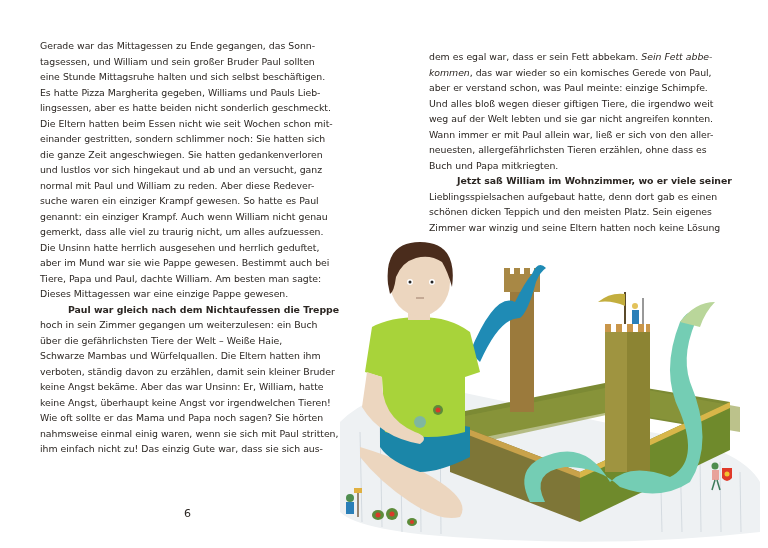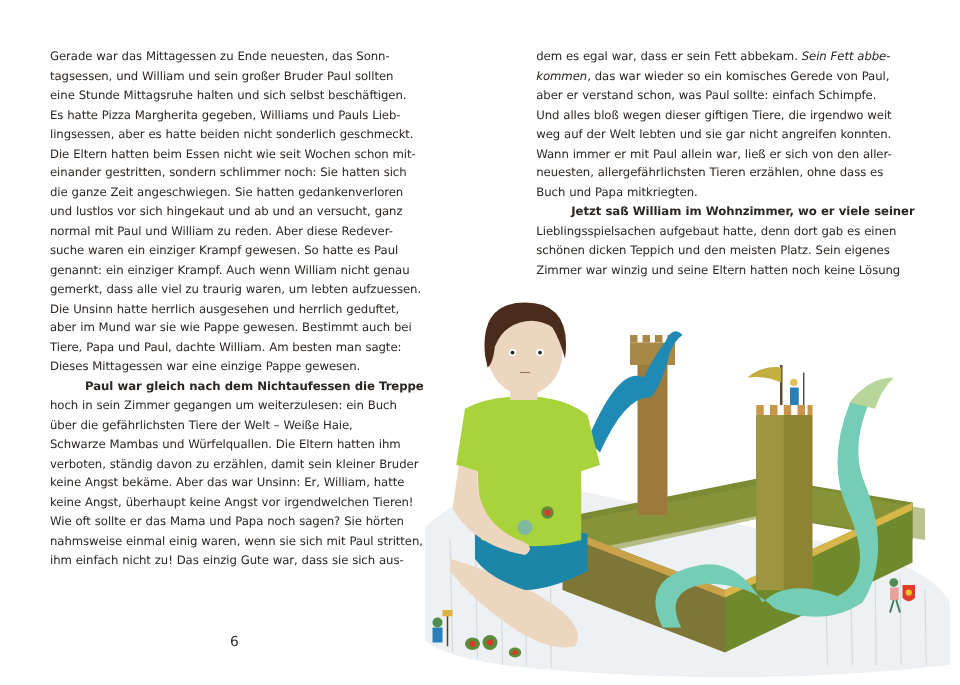--- a/index.html
+++ b/index.html
@@ -11,51 +11,51 @@
   }
   .page-spread { position: absolute; inset: 0; }
   .text-col {
     position: absolute;
     font-size: 9.35px;
     line-height: 15.5px;
     letter-spacing: -0.05px;
     word-spacing: 0.2px;
   }
   .col-left { left: 40px; top: 38px; width: 300px; }
-  .col-right { left: 429px; top: 38px; width: 305px; }
+  .col-right { left: 429px; top: 49px; width: 305px; }
   .line { display: block; white-space: nowrap; height: 15.5px; }
   .indent { padding-left: 28px; font-weight: bold; }
   .ital { font-style: italic; }
   .page-number {
     position: absolute; left: 184px; top: 507px;
     font-size: 11px; color: #2b2622;
   }
   .illustration { position: absolute; left: 320px; top: 232px; width: 448px; height: 316px; }
   .illustration svg { width: 100%; height: 100%; display: block; }
 </style>
 </head>
 <body>
 
 <div class="page-spread">
 
   <div class="text-col col-left">
     <div>
-      <span class="line">Gerade war das Mittagessen zu Ende neuesten, das Sonn-</span>
+      <span class="line">Gerade war das Mittagessen zu Ende gegangen, das Sonn-</span>
       <span class="line">tagsessen, und William und sein großer Bruder Paul sollten</span>
       <span class="line">eine Stunde Mittagsruhe halten und sich selbst beschäftigen.</span>
       <span class="line">Es hatte Pizza Margherita gegeben, Williams und Pauls Lieb-</span>
       <span class="line">lingsessen, aber es hatte beiden nicht sonderlich geschmeckt.</span>
       <span class="line">Die Eltern hatten beim Essen nicht wie seit Wochen schon mit-</span>
       <span class="line">einander gestritten, sondern schlimmer noch: Sie hatten sich</span>
       <span class="line">die ganze Zeit angeschwiegen. Sie hatten gedankenverloren</span>
       <span class="line">und lustlos vor sich hingekaut und ab und an versucht, ganz</span>
       <span class="line">normal mit Paul und William zu reden. Aber diese Redever-</span>
       <span class="line">suche waren ein einziger Krampf gewesen. So hatte es Paul</span>
       <span class="line">genannt: ein einziger Krampf. Auch wenn William nicht genau</span>
-      <span class="line">gemerkt, dass alle viel zu traurig waren, um lebten aufzuessen.</span>
+      <span class="line">gemerkt, dass alle viel zu traurig nicht, um alles aufzuessen.</span>
       <span class="line">Die Unsinn hatte herrlich ausgesehen und herrlich geduftet,</span>
       <span class="line">aber im Mund war sie wie Pappe gewesen. Bestimmt auch bei</span>
       <span class="line">Tiere, Papa und Paul, dachte William. Am besten man sagte:</span>
       <span class="line">Dieses Mittagessen war eine einzige Pappe gewesen.</span>
     </div>
     <div>
       <span class="line indent">Paul war gleich nach dem Nichtaufessen die Treppe</span>
       <span class="line">hoch in sein Zimmer gegangen um weiterzulesen: ein Buch</span>
       <span class="line">über die gefährlichsten Tiere der Welt – Weiße Haie,</span>
       <span class="line">Schwarze Mambas und Würfelquallen. Die Eltern hatten ihm</span>
@@ -66,21 +66,21 @@
       <span class="line">nahmsweise einmal einig waren, wenn sie sich mit Paul stritten,</span>
       <span class="line">ihm einfach nicht zu! Das einzig Gute war, dass sie sich aus-</span>
     </div>
   </div>
 
   <div class="page-number">6</div>
 
   <div class="text-col col-right">
     <span class="line"><span>dem es egal war, dass er sein Fett abbekam. </span><span class="ital">Sein Fett abbe-</span></span>
     <span class="line"><span class="ital">kommen</span><span>, das war wieder so ein komisches Gerede von Paul,</span></span>
-    <span class="line">aber er verstand schon, was Paul sollte: einfach Schimpfe.</span>
+    <span class="line">aber er verstand schon, was Paul meinte: einzige Schimpfe.</span>
     <span class="line">Und alles bloß wegen dieser giftigen Tiere, die irgendwo weit</span>
     <span class="line">weg auf der Welt lebten und sie gar nicht angreifen konnten.</span>
     <span class="line">Wann immer er mit Paul allein war, ließ er sich von den aller-</span>
     <span class="line">neuesten, allergefährlichsten Tieren erzählen, ohne dass es</span>
     <span class="line">Buch und Papa mitkriegten.</span>
     <span class="line indent">Jetzt saß William im Wohnzimmer, wo er viele seiner</span>
     <span class="line">Lieblingsspielsachen aufgebaut hatte, denn dort gab es einen</span>
     <span class="line">schönen dicken Teppich und den meisten Platz. Sein eigenes</span>
     <span class="line">Zimmer war winzig und seine Eltern hatten noch keine Lösung</span>
   </div>

